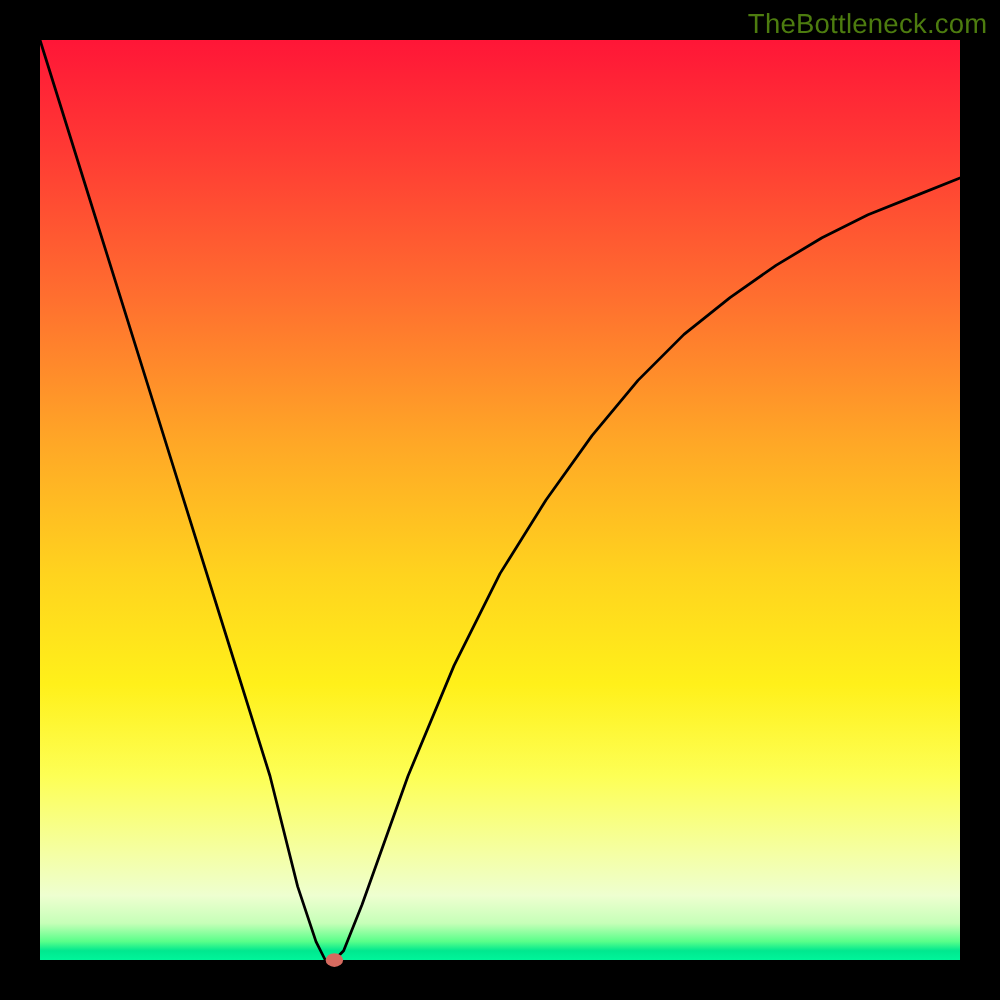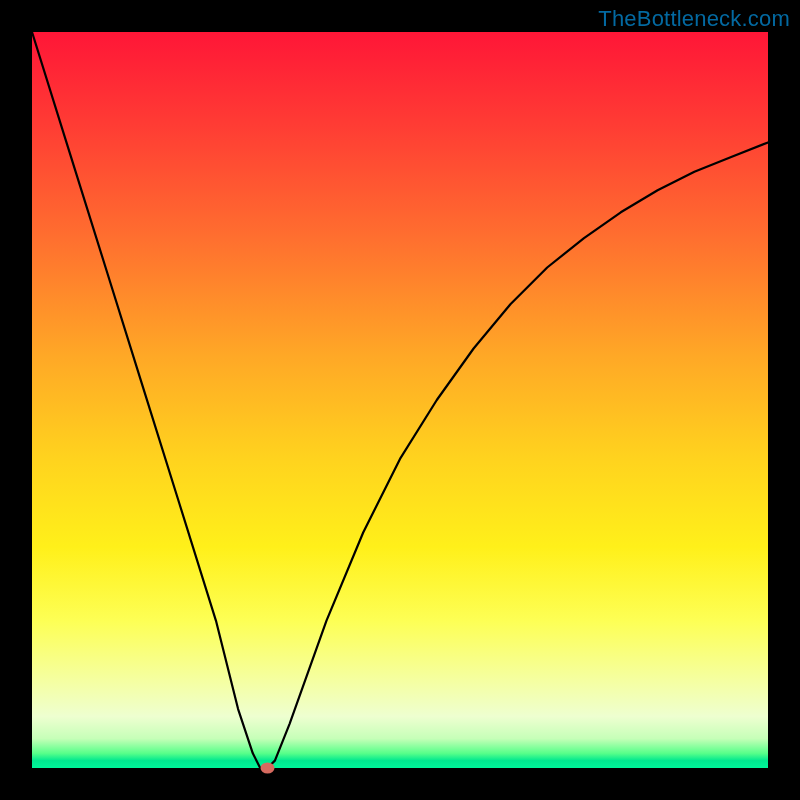--- a/index.html
+++ b/index.html
@@ -38,21 +38,21 @@
       #c6ffb8 96%,
       #58ff8a 98%,
       #00e88f 99%,
       #00f59a 100%
     );
   }
   .watermark {
     position: absolute;
     top: 6px;
     right: 10px;
-    color: #0369a1;
+    color: #4d7c0f;
     font-size: 22px;
     font-weight: 500;
     letter-spacing: 0.2px;
     user-select: none;
   }
   .curve-svg {
     position: absolute;
     left: 32px;
     top: 32px;
     width: 736px;

